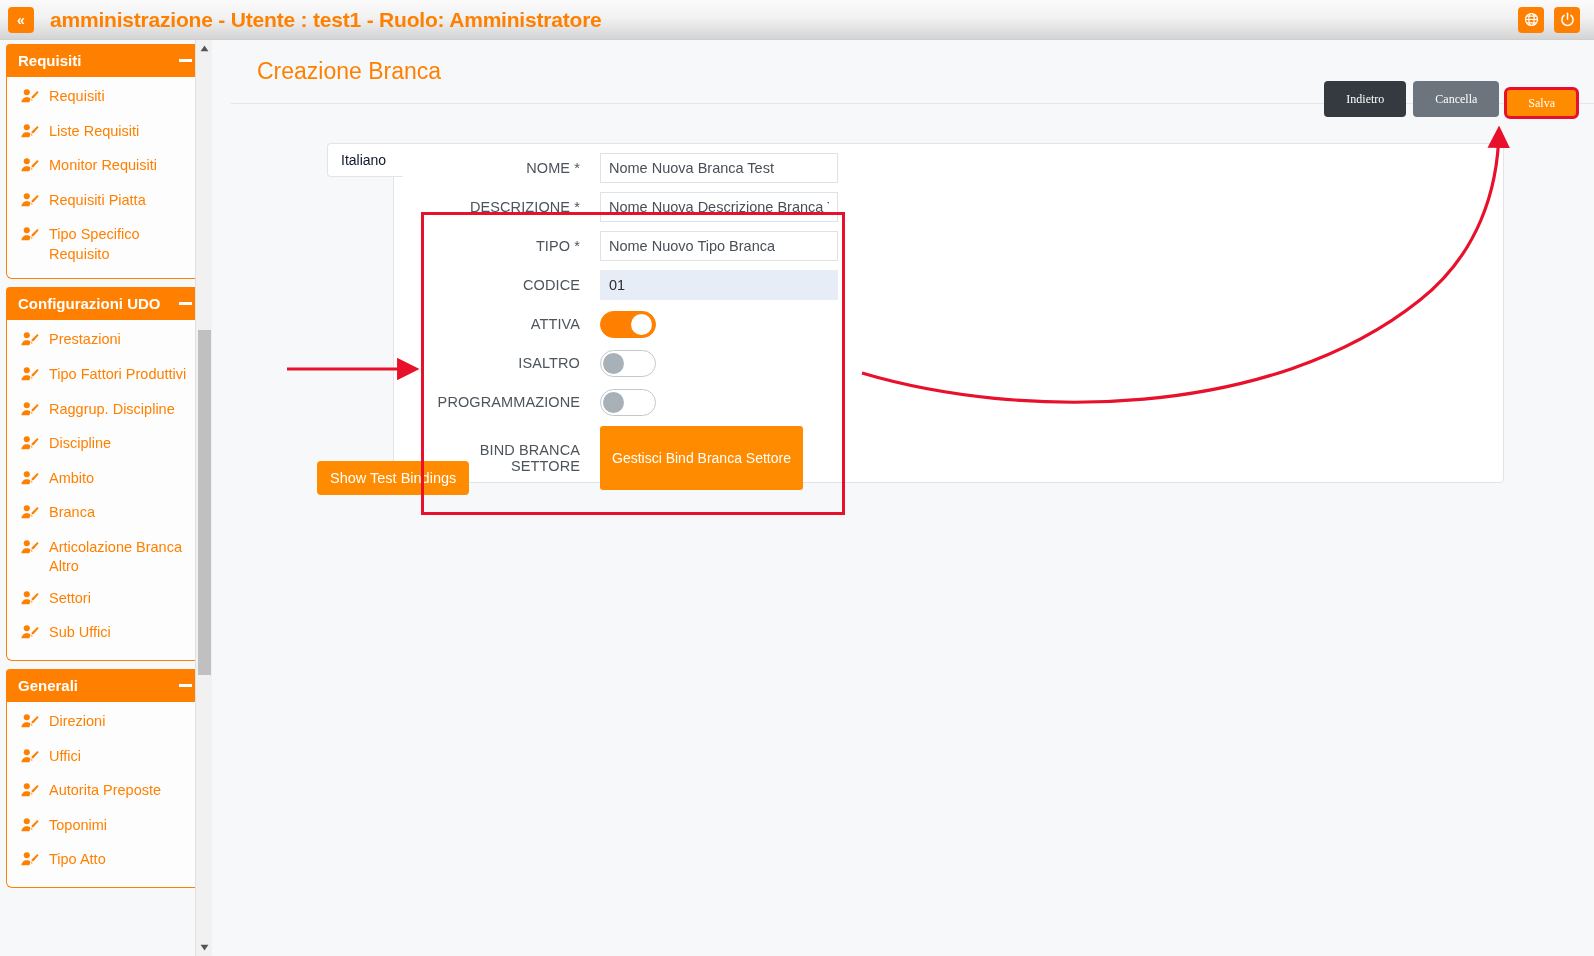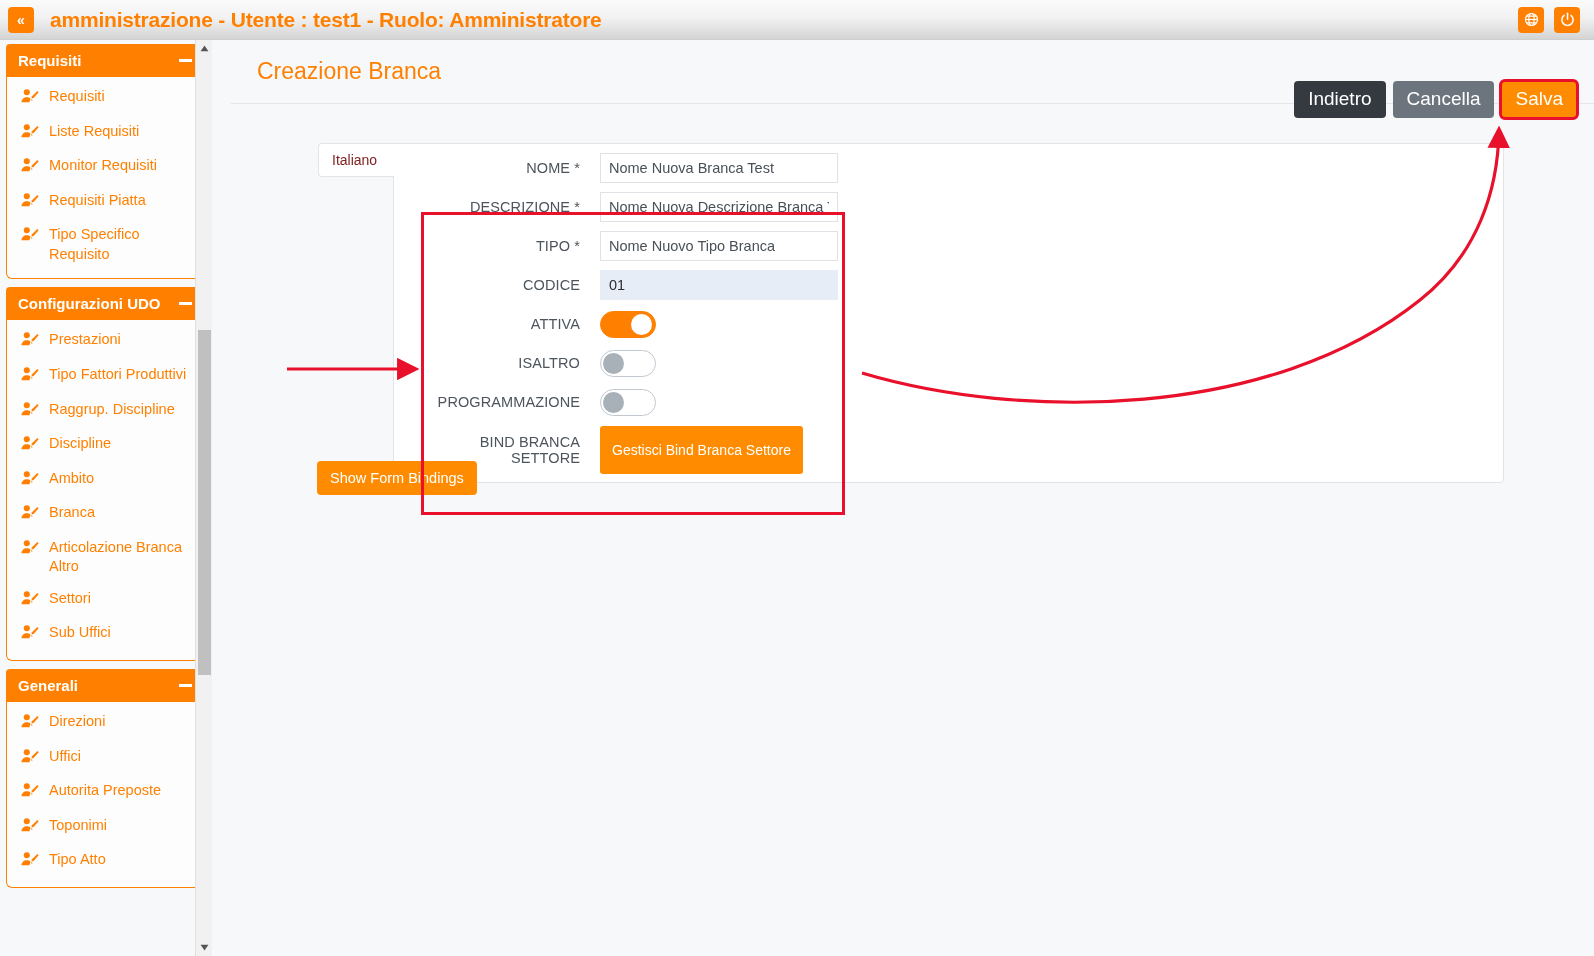--- a/index.html
+++ b/index.html
@@ -128,51 +128,51 @@
   .page-title {
     color: #ff8000;
     font-size: 23px;
     margin-left: 14px;
   }
   .head-actions {
     position: absolute; right: 17px; top: 41px;
     display: flex; gap: 7px;
   }
   .btn {
-    font-size: 19px;
-    padding: 7px 14px;
+    font-size: 12px;
+    padding: 7px 22px;
     border-radius: 4px;
     border: none;
     color: #fff;
     cursor: pointer;
-    font-family: Liberation Sans, sans-serif;
+    font-family: Liberation Serif, serif;
     line-height: 1.2;
   }
   .btn-dark { background: #343a40; }
   .btn-grey { background: #6c757d; }
-  .btn-orange { background: #ff8c00; }
+  .btn-orange { background: #ff8c00; margin-top: 8px; }
   .btn-highlight { outline: 3px solid #e8102a; outline-offset: -1px; }
 
   
   .card-wrap {
     position: relative;
     margin: 39px 0 0 87px;
     width: 1186px;
   }
   .vtab {
-    position: absolute; left: 0; top: 0;
+    position: absolute; left: 9px; top: 0;
     width: 76px; height: 34px;
     background: #fff;
     border: 1px solid #e2e4e7;
     border-right: none;
     border-radius: 4px 0 0 4px;
     display: flex; align-items: center;
     padding-left: 13px;
     font-size: 14px;
-    color: #7f1d1d;
+    color: #0f172a;
     cursor: pointer;
     z-index: 3;
   }
   .card {
     position: absolute; left: 75px; top: 0;
     width: 1111px; height: 340px;
     background: #fff;
     border: 1px solid #e2e4e7;
     border-radius: 0 4px 4px 4px;
   }
@@ -230,21 +230,21 @@
     border-radius: 50%;
   }
   .toggle.on .knob { right: 3px; background: #fff; }
   .toggle.off .knob { left: 2px; background: #a8b0b8; }
 
   .btn-bind {
     background: #ff8c00;
     color: #fff;
     border: none;
     border-radius: 3px;
-    padding: 16px 12px;
+    padding: 24px 12px;
     font-size: 14px;
     cursor: pointer;
     font-family: "Liberation Sans", sans-serif;
   }
 
   
   .red-box {
     position: absolute;
     left: 421px; top: 212px;
     width: 424px; height: 303px;
@@ -564,21 +564,21 @@
             </div>
           </div>
           <div class="frow">
             <div class="flabel">BIND BRANCA SETTORE</div>
             <button class="btn-bind">Gestisci Bind Branca Settore</button>
           </div>
         </div>
     </div>
   </div>
 
-  <button class="btn-show-bindings">Show Form Bindings</button>
+  <button class="btn-show-bindings">Show Test Bindings</button>
 </div>
 
 <div class="red-box"></div>
 
 <svg class="overlay" viewBox="0 0 1594 956">
   <defs>
     <marker id="ah" markerWidth="7" markerHeight="7" refX="5.6" refY="3.5" orient="auto">
       <polygon points="0,0 7,3.5 0,7" fill="#e8102a"></polygon>
     </marker>
   </defs>

